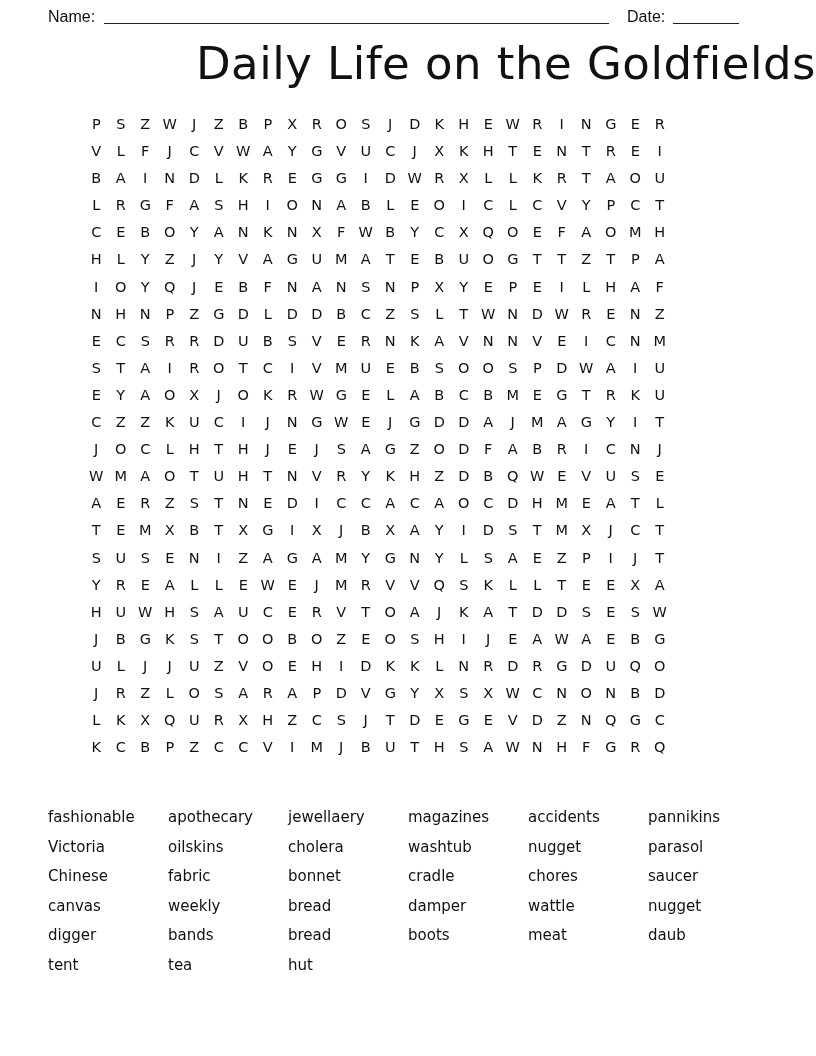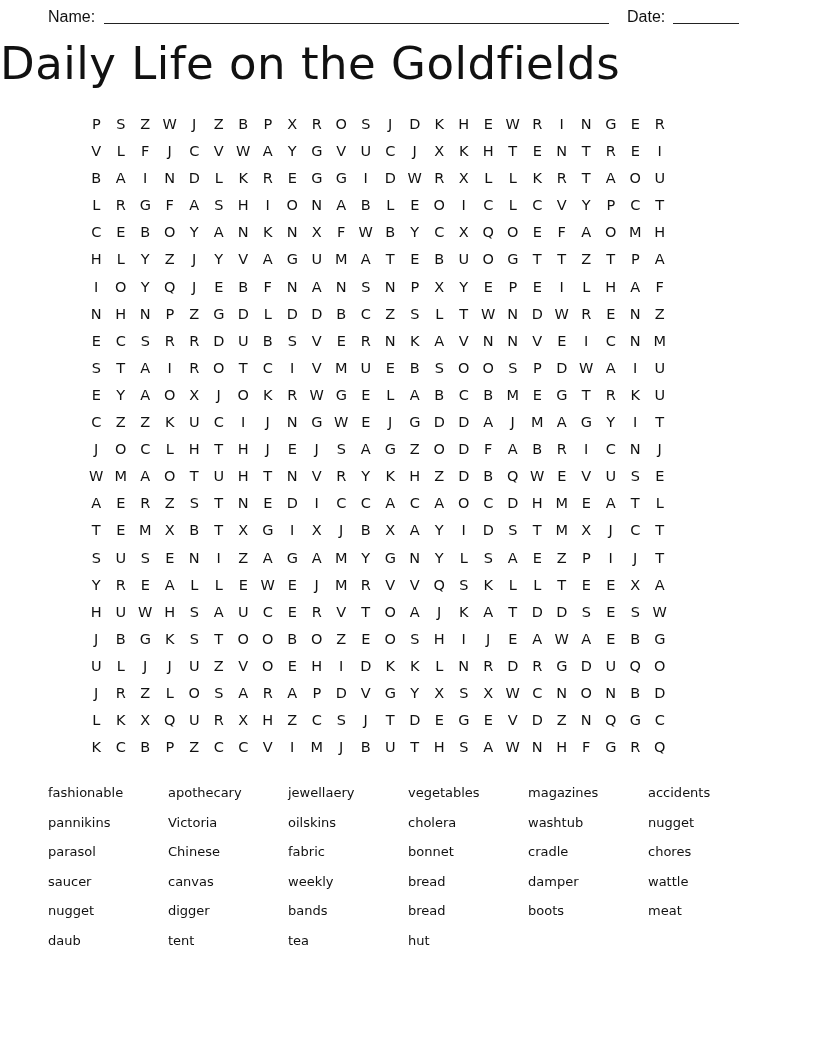--- a/index.html
+++ b/index.html
@@ -7,43 +7,43 @@
   .header-line {
     position: absolute; top: 8px; left: 48px; width: 700px; height: 20px;
     font-family: "Liberation Sans", sans-serif; font-size: 16px; line-height: 18px;
     white-space: nowrap;
   }
   .header-line .name-label { position: absolute; left: 0; top: 0; }
   .header-line .name-blank { position: absolute; left: 56px; top: 0; width: 505px; height: 15px; border-bottom: 1px solid #222; }
   .header-line .date-label { position: absolute; left: 579px; top: 0; }
   .header-line .date-blank { position: absolute; left: 625px; top: 0; width: 66px; height: 15px; border-bottom: 1px solid #222; }
   .title {
-    position: absolute; top: 34px; left: 0; width: 816px; text-align: left;
+    position: absolute; top: 34px; left: 0; width: 816px; text-align: right;
     font-family: "DejaVu Sans", sans-serif; font-size: 45px; line-height: 60px;
     letter-spacing: 0.5px; color: #111;
   }
   .grid {
     position: absolute; left: 84px; top: 111px;
     display: grid;
     grid-template-columns: repeat(24, 24.5px);
     grid-auto-rows: 27.1px;
   }
   .cell {
     text-align: center; font-family: "DejaVu Sans", sans-serif; font-size: 14.5px;
     line-height: 27px; color: #111;
   }
   .words {
     position: absolute; left: 48px; top: 778px;
     display: grid;
     grid-template-columns: repeat(6, 120px);
     grid-auto-rows: 29.6px;
   }
   .word {
-    font-family: "DejaVu Sans", sans-serif; font-size: 13px; line-height: 29.6px;
-    color: #111; white-space: nowrap;
+    font-family: "DejaVu Sans", sans-serif; font-size: 15px; line-height: 29.6px;
+    color: #111; white-space: nowrap; margin-top: 25px;
   }
 </style>
 </head>
 <body>
 
 <div class="header-line">
   <span class="name-label">Name:</span>
   <span class="name-blank"></span>
   <span class="date-label">Date:</span>
   <span class="date-blank"></span>
@@ -627,21 +627,20 @@
     <span class="cell">F</span>
     <span class="cell">G</span>
     <span class="cell">R</span>
     <span class="cell">Q</span>
   </div>
 
 <div class="words" id="word-list">
     <span class="word">fashionable</span>
     <span class="word">apothecary</span>
     <span class="word">jewellaery</span>
-    <span class="word">vegetables</span>
     <span class="word">magazines</span>
     <span class="word">accidents</span>
     <span class="word">pannikins</span>
     <span class="word">Victoria</span>
     <span class="word">oilskins</span>
     <span class="word">cholera</span>
     <span class="word">washtub</span>
     <span class="word">nugget</span>
     <span class="word">parasol</span>
     <span class="word">Chinese</span>

